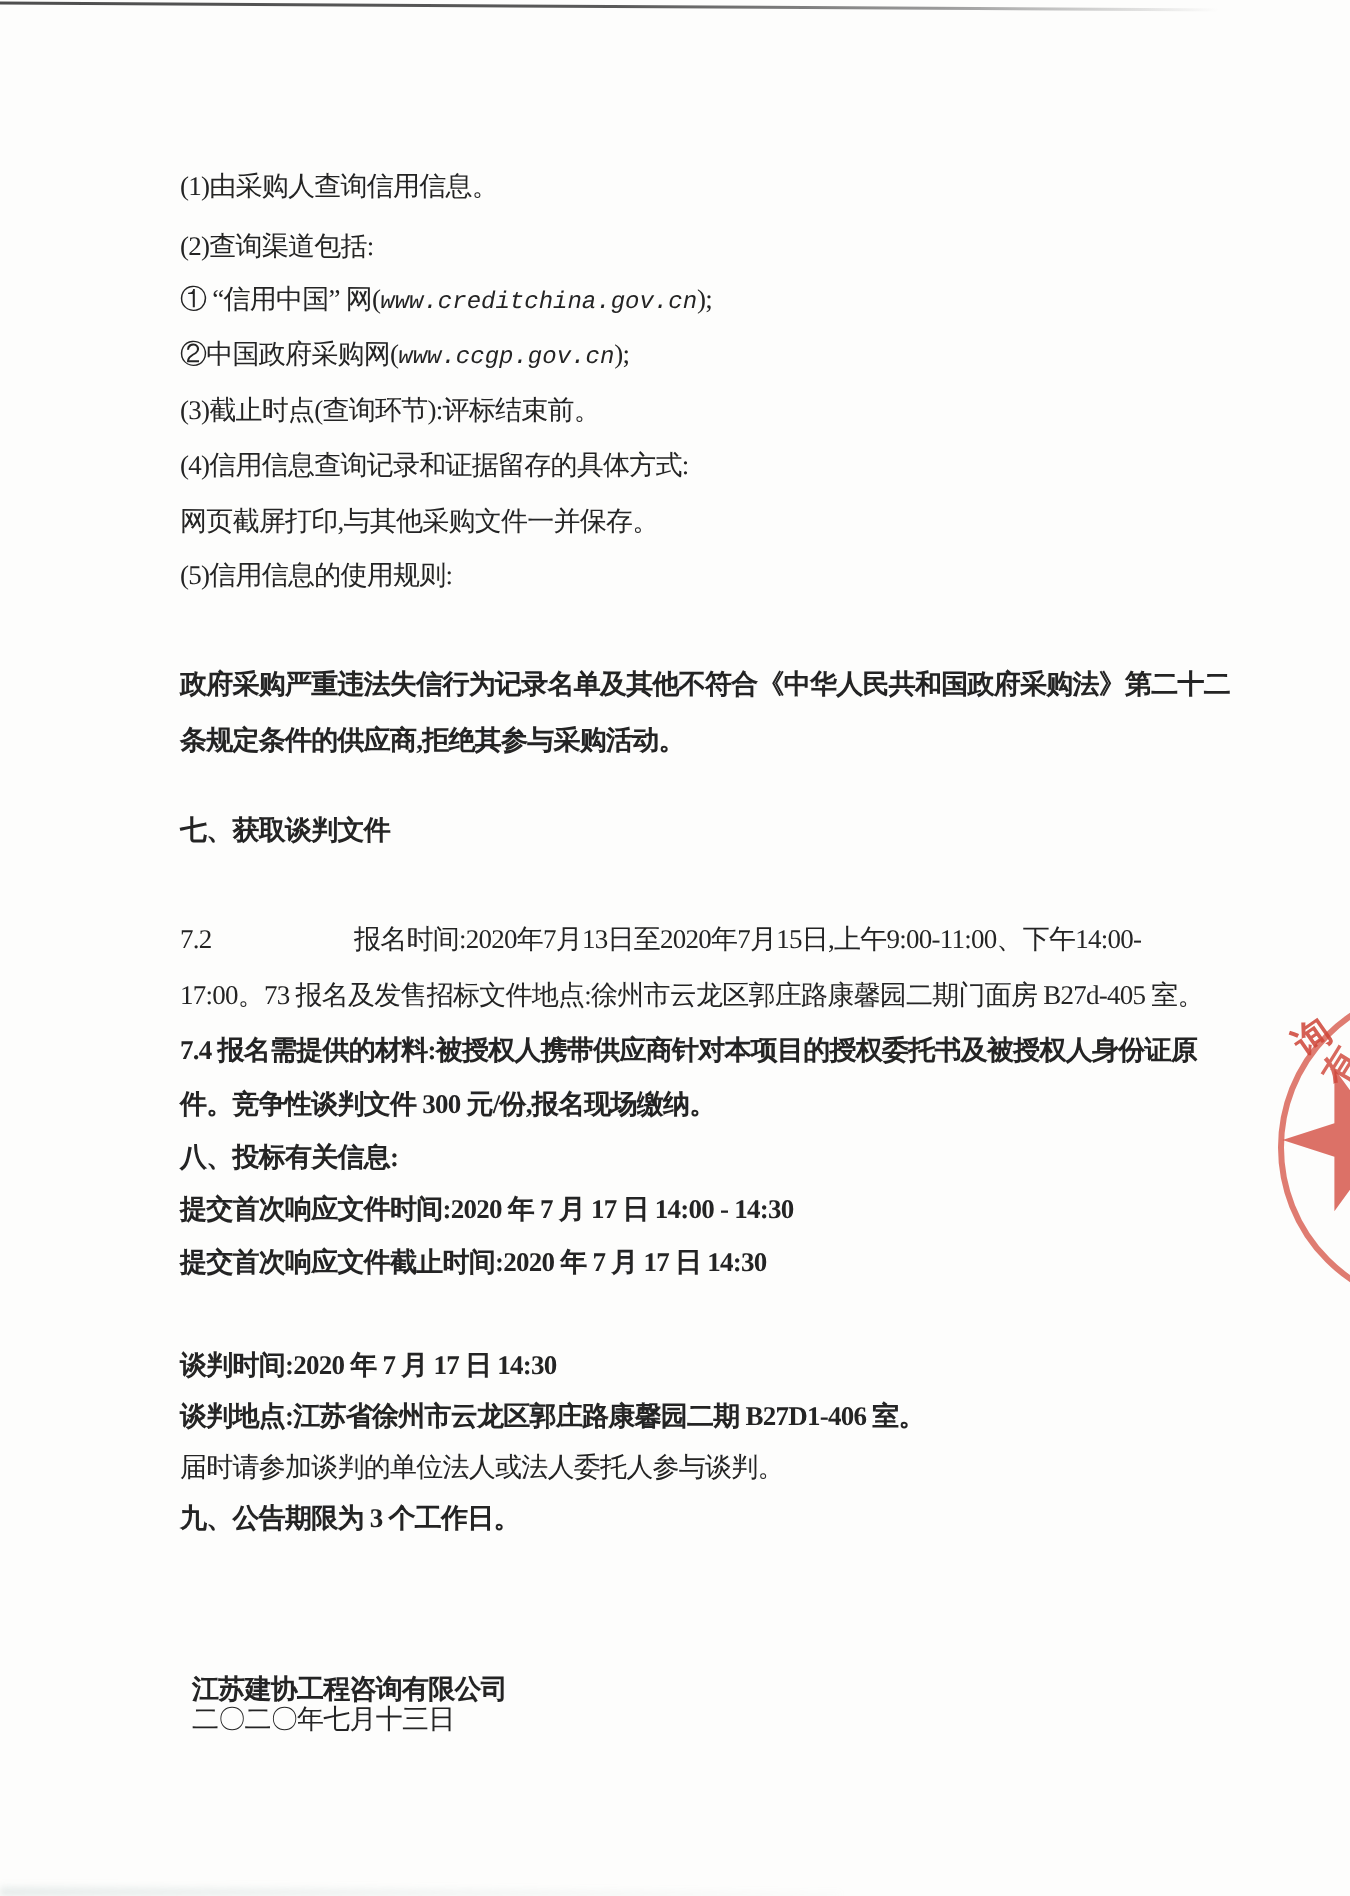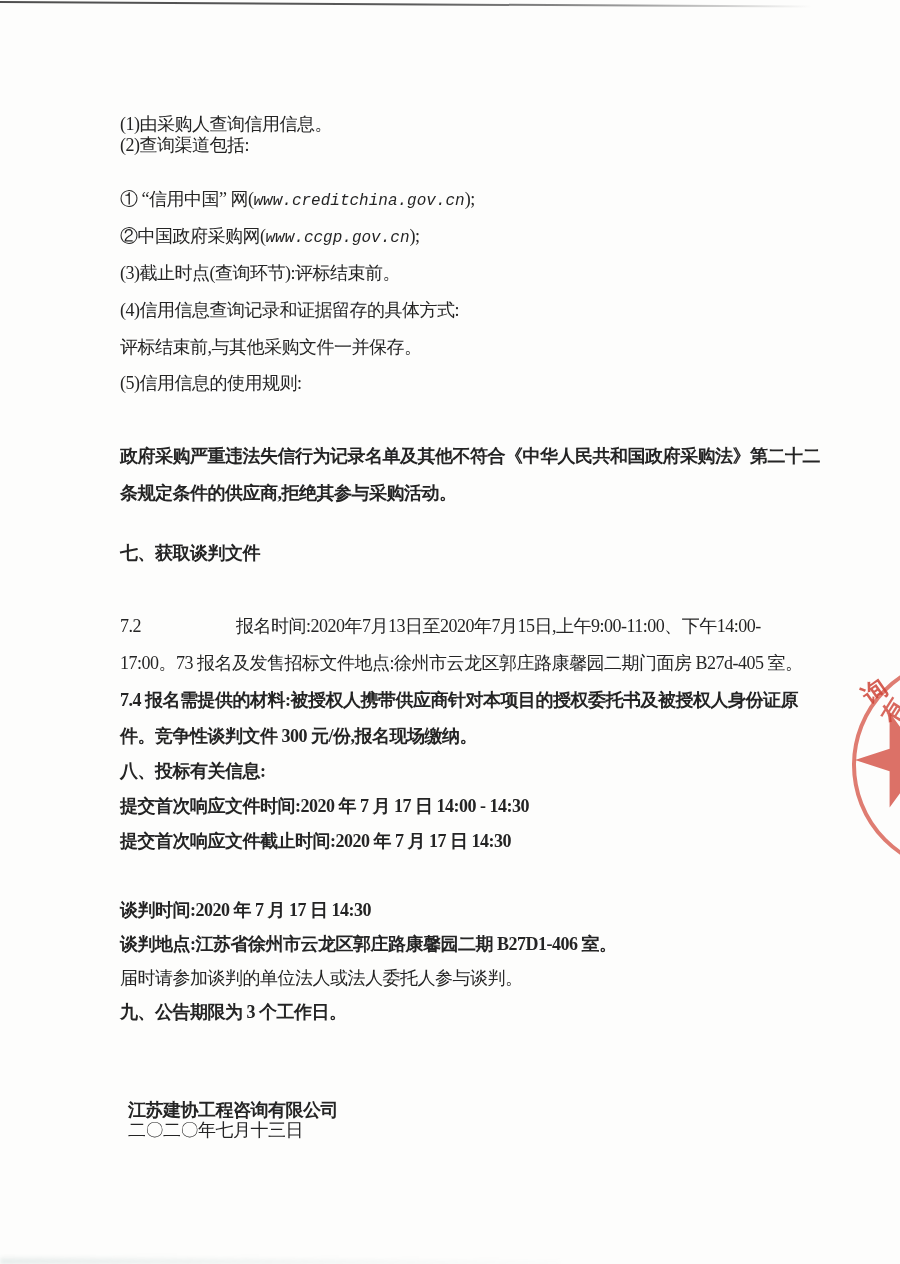--- a/index.html
+++ b/index.html
@@ -21,37 +21,37 @@
     background:linear-gradient(to top right,rgba(150,175,175,.30),rgba(150,175,175,0) 70%);
     filter:blur(2px);
   }
   .line{
     position:absolute;left:120px;font-size:18px;letter-spacing:-0.5px;
     white-space:pre;line-height:24px;
   }
   .bold{font-weight:bold;}
   .mono{font-family:"Liberation Mono","DejaVu Sans Mono",monospace;font-size:16px;letter-spacing:0;font-style:italic;}
   .gap72{display:inline-block;width:95px;}
-  .footer-line{left:128px;}
+  .footer-line{left:128px;margin-top:16px;}
   .seal{position:absolute;left:828px;top:645px;}
 </style>
 </head>
 <body>
 
 <div class="page">
 
   <div class="scan-edge-top"></div>
 
   <div class="line" style="top:112px">(1)由采购人查询信用信息。</div>
-  <div class="line" style="top:133px">(2)查询渠道包括:</div>
+  <div class="line" style="top:152px">(2)查询渠道包括:</div>
   <div class="line" style="top:187px"><span>① “信用中国” 网(</span><span class="mono">www.creditchina.gov.cn</span><span>);</span></div>
   <div class="line" style="top:224px"><span>②中国政府采购网(</span><span class="mono">www.ccgp.gov.cn</span><span>);</span></div>
   <div class="line" style="top:261px">(3)截止时点(查询环节):评标结束前。</div>
   <div class="line" style="top:298px">(4)信用信息查询记录和证据留存的具体方式:</div>
-  <div class="line" style="top:335px">评标结束前,与其他采购文件一并保存。</div>
+  <div class="line" style="top:335px">网页截屏打印,与其他采购文件一并保存。</div>
   <div class="line" style="top:371px">(5)信用信息的使用规则:</div>
   <div class="line bold" style="top:444px">政府采购严重违法失信行为记录名单及其他不符合《中华人民共和国政府采购法》第二十二</div>
   <div class="line bold" style="top:481px">条规定条件的供应商,拒绝其参与采购活动。</div>
 
   <div class="line bold" style="top:541px">七、获取谈判文件</div>
   <div class="line" style="top:614px"><span>7.2</span><span class="gap72"></span><span>报名时间:2020年7月13日至2020年7月15日,上午9:00-11:00、下午14:00-</span></div>
   <div class="line" style="top:651px">17:00。73 报名及发售招标文件地点:徐州市云龙区郭庄路康馨园二期门面房 B27d-405 室。</div>
   <div class="line bold" style="top:688px">7.4 报名需提供的材料:被授权人携带供应商针对本项目的授权委托书及被授权人身份证原</div>
   <div class="line bold" style="top:724px">件。竞争性谈判文件 300 元/份,报名现场缴纳。</div>
 

